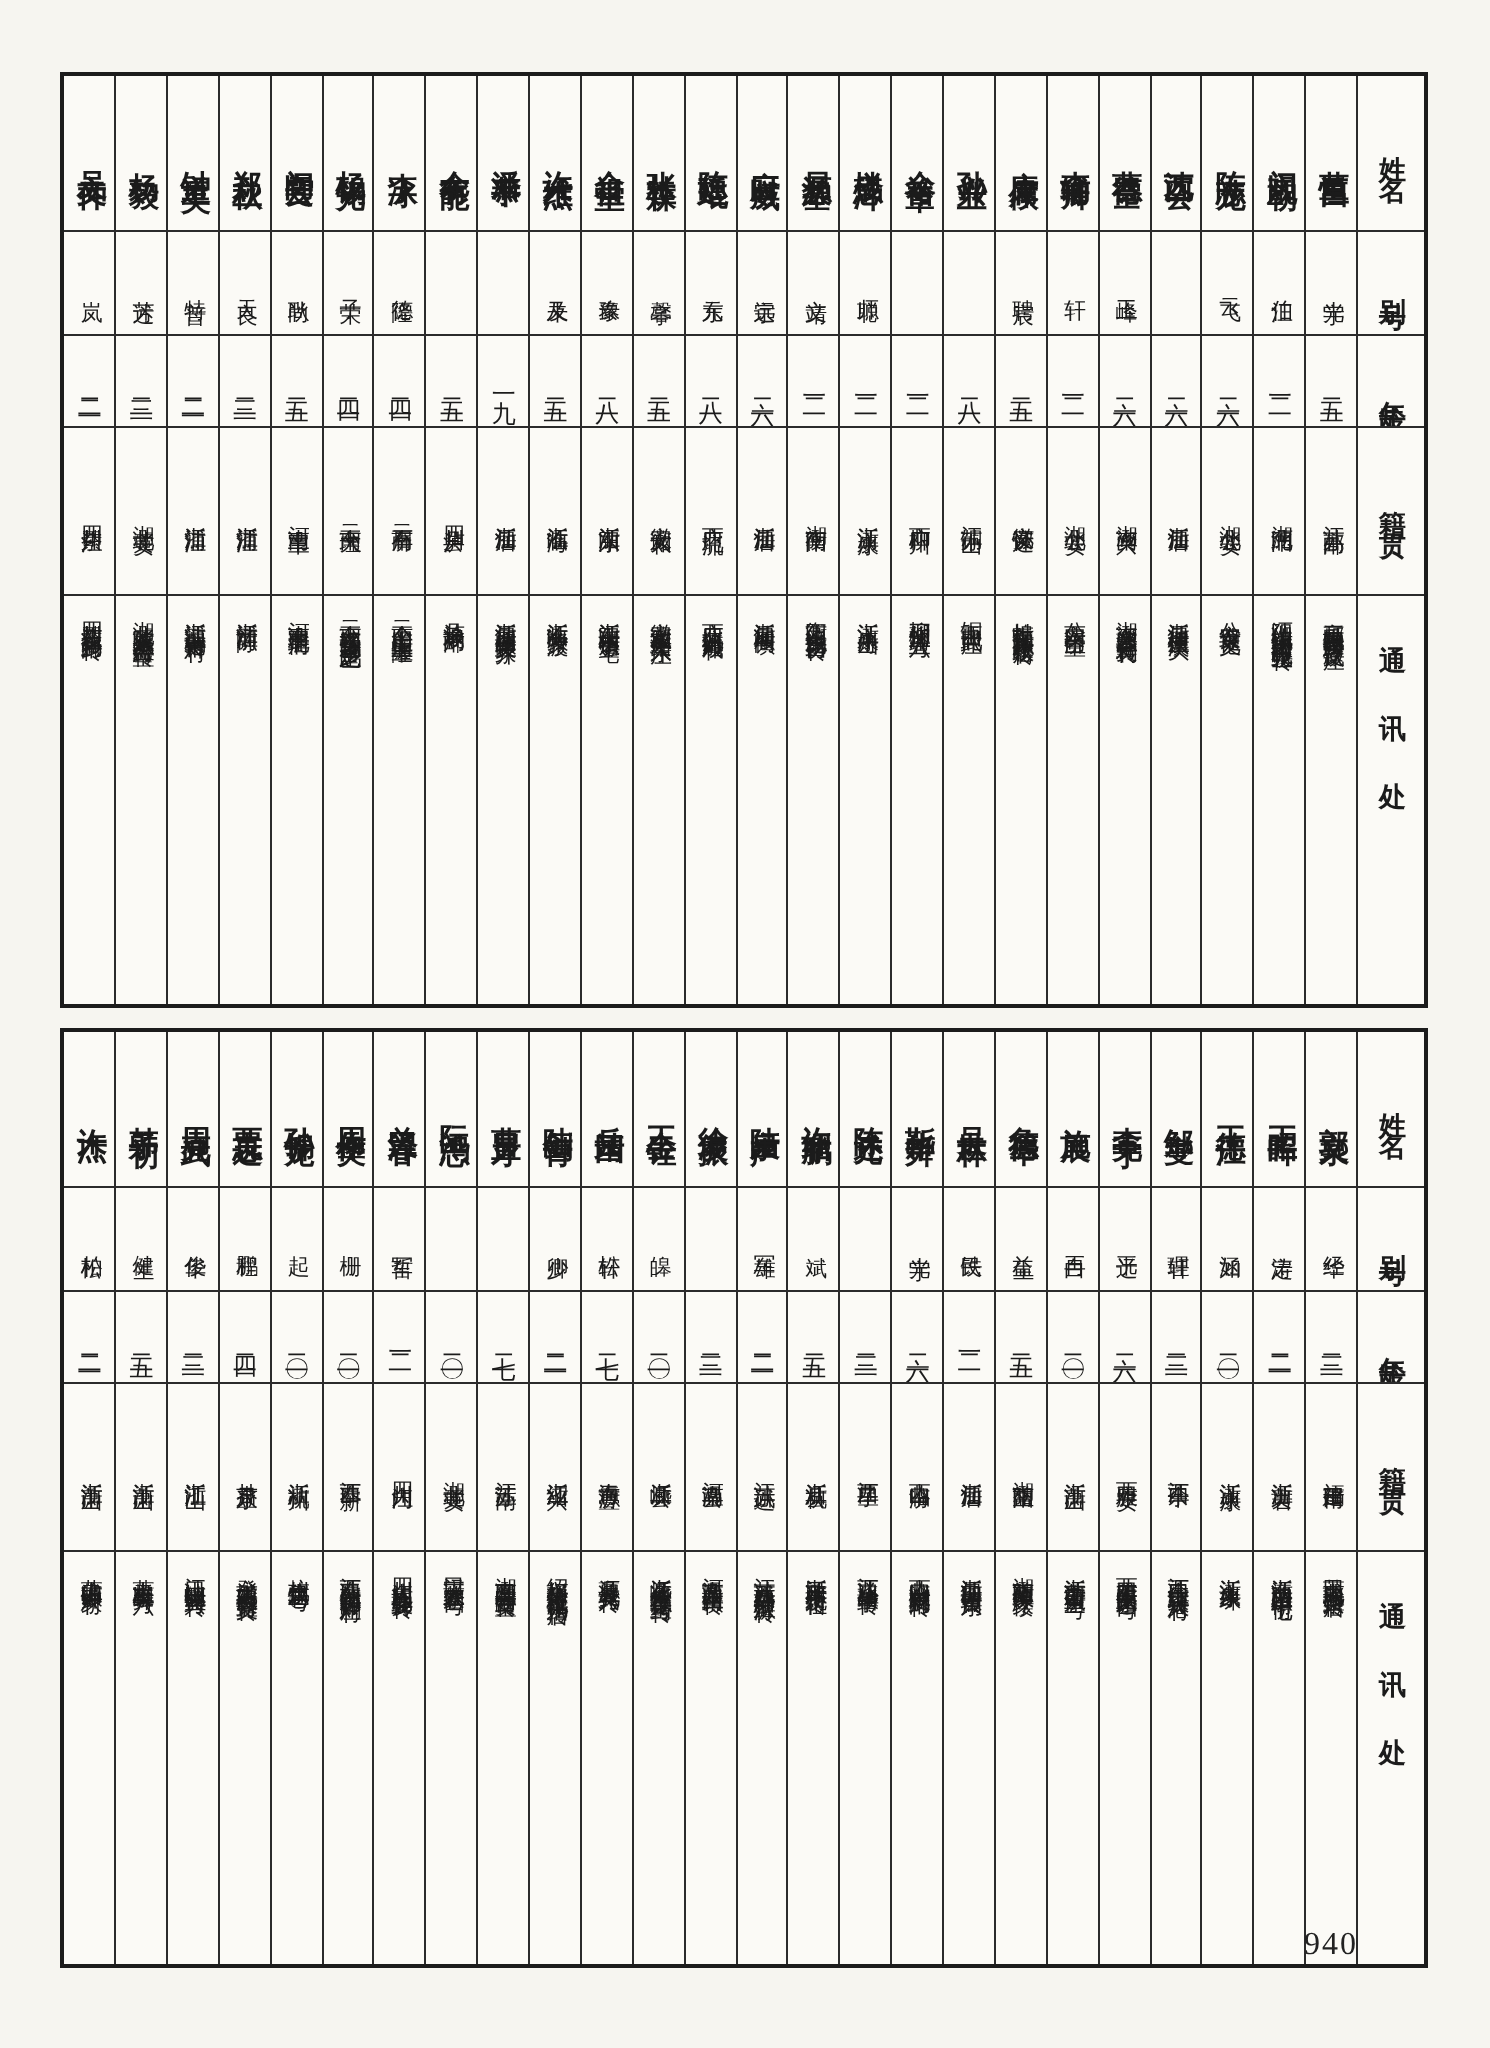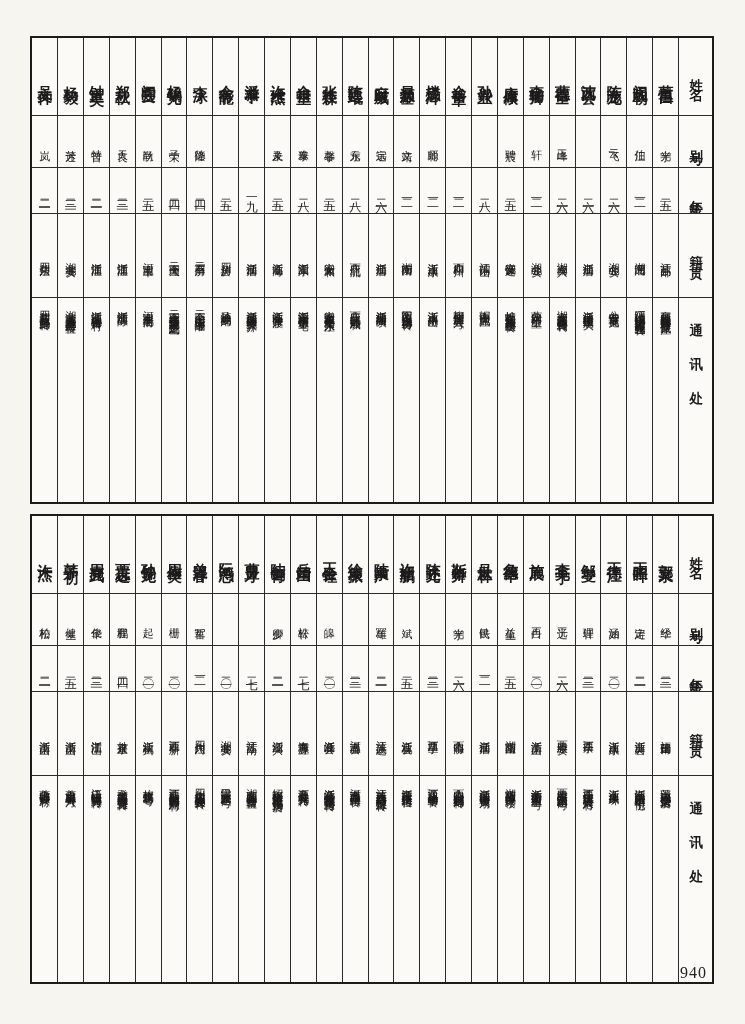--- a/index.html
+++ b/index.html
@@ -54,21 +54,20 @@
   .hcell .vtext{font-weight:700;font-size:13.5px;}
   .h-name{letter-spacing:10px;}
   .h-hao{letter-spacing:4px;}
   .h-age{letter-spacing:2px;}
   .h-origin{letter-spacing:12px;}
   .h-address{letter-spacing:34px;padding-top:10px;}
   .page-number{
     position:absolute;left:652px;top:964px;
     font-size:16px;letter-spacing:1px;color:#222;
     font-family:"Liberation Serif","DejaVu Serif",serif;
-    padding-left:28px;
   }
 </style>
 </head>
 <body>
 
 <div class="page">
   <div class="roster roster-top">
       <div class="col header-col">
         <div class="cell hcell r-name">
           <span class="vtext h-name">姓名</span>

